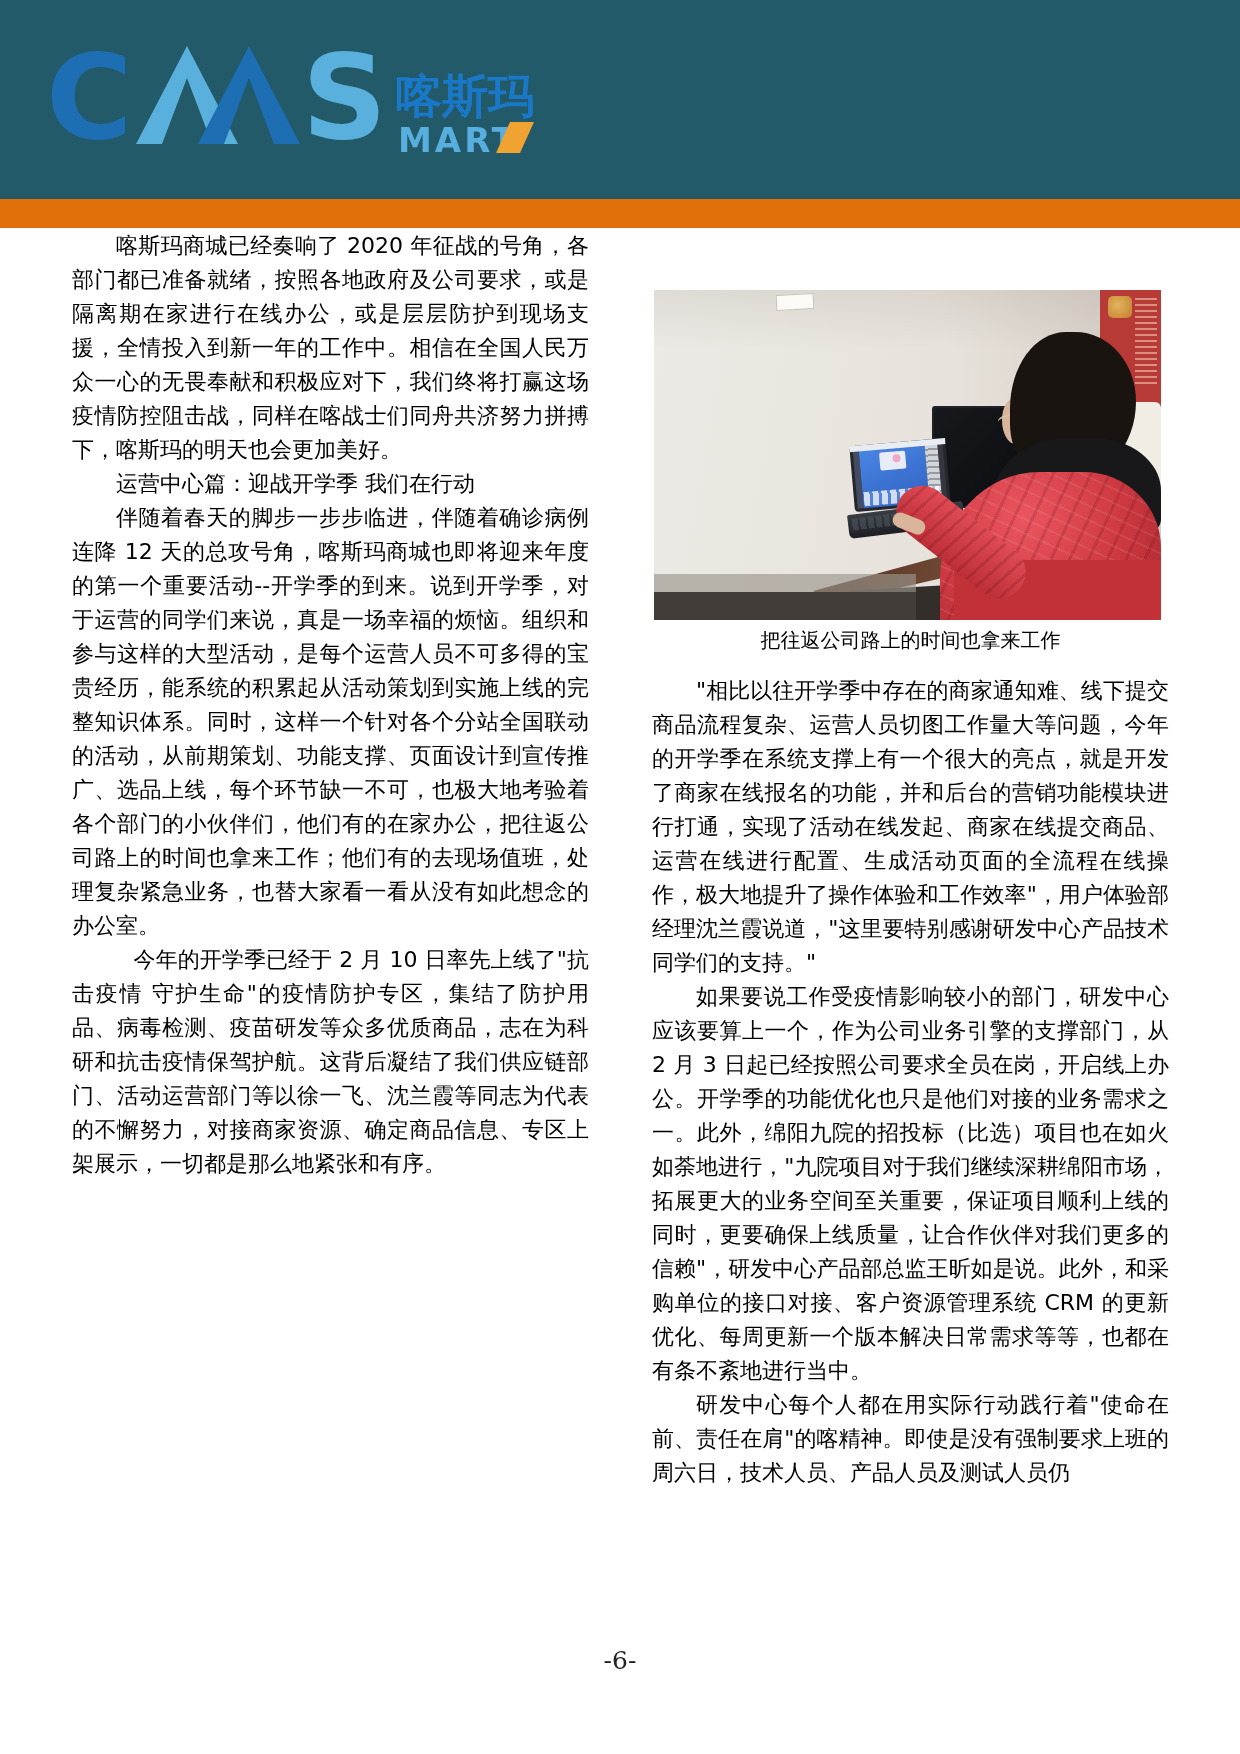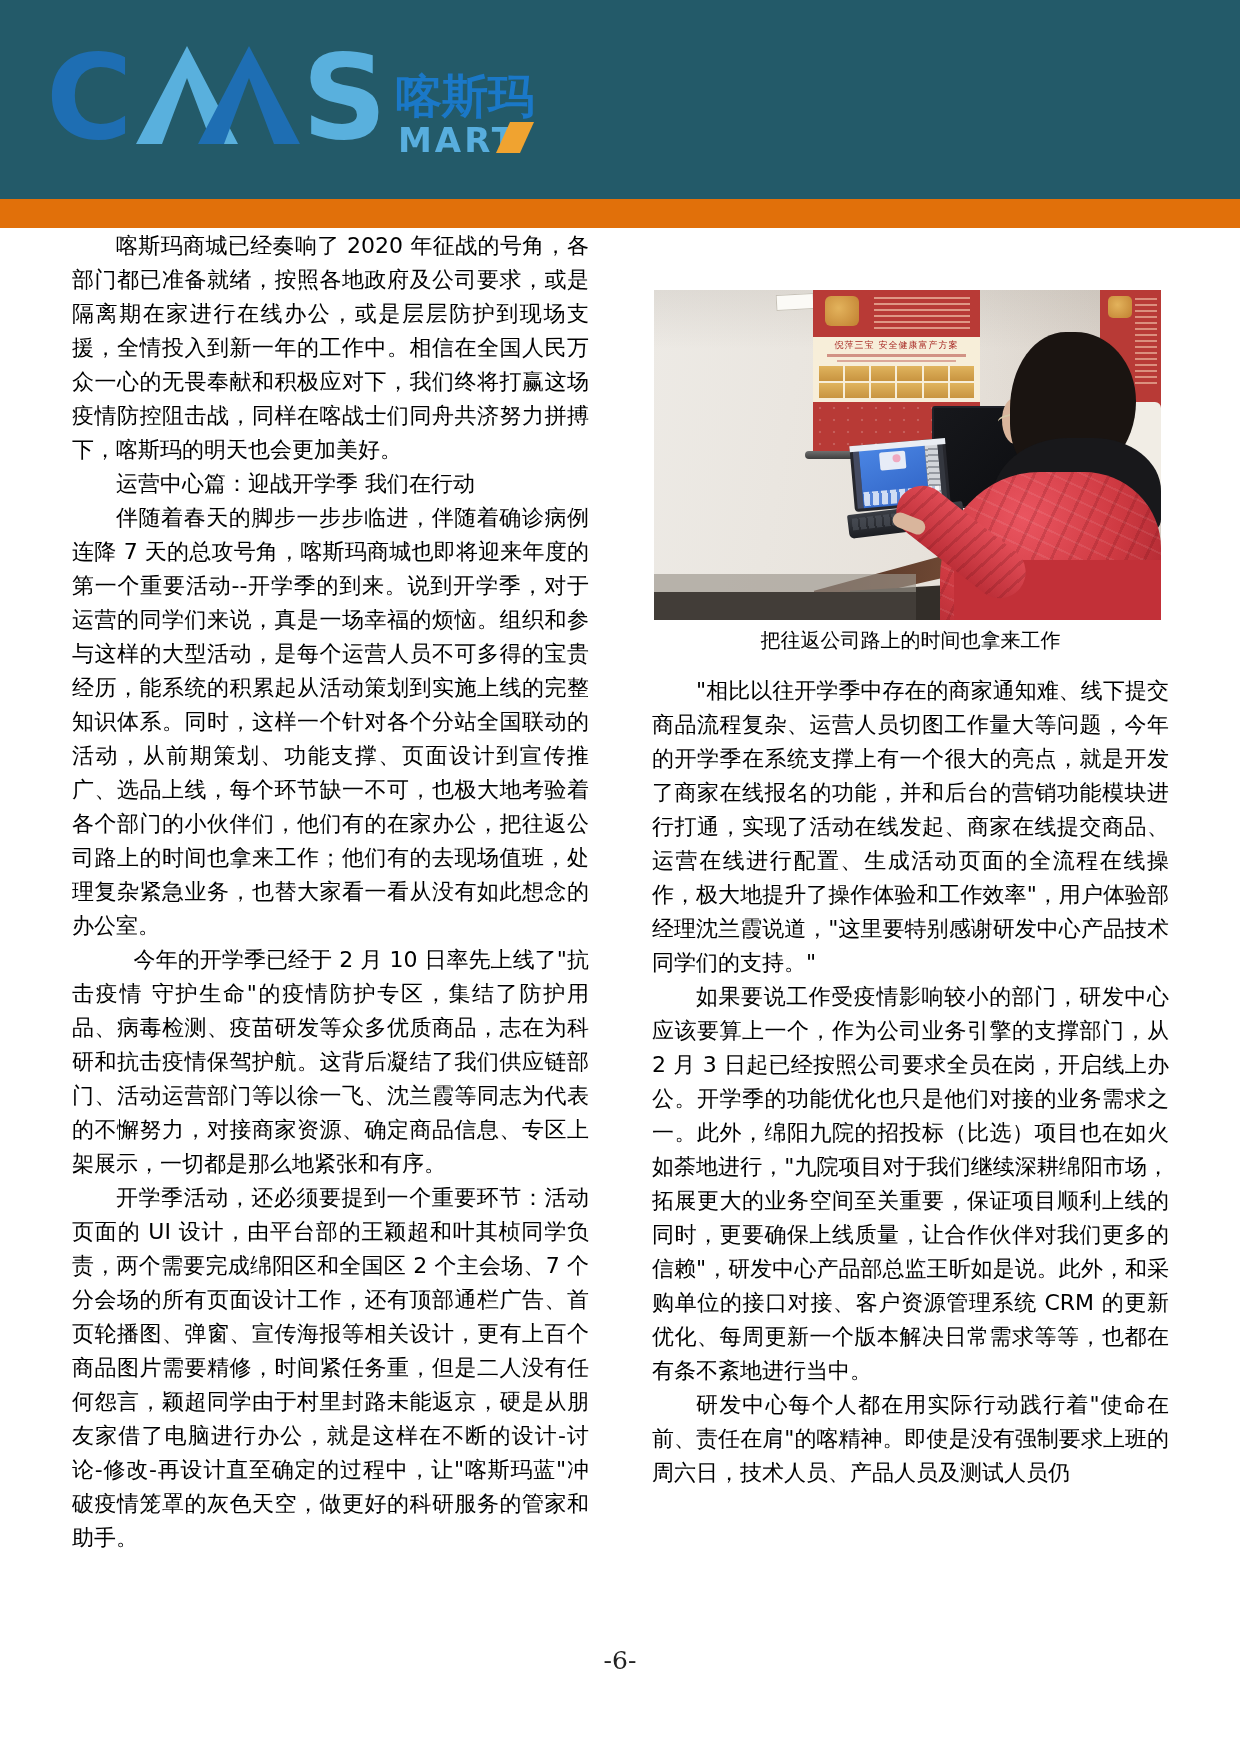--- a/index.html
+++ b/index.html
@@ -137,57 +137,30 @@
       <text x="348" y="116" font-family="DejaVu Sans, sans-serif" font-size="34" font-weight="bold" letter-spacing="3" fill="#58aede">MART</text>
       <polygon points="460,86 484,86 470,117 446,117" fill="#f0a330"></polygon>
     </svg>
   </header>
   <div class="orange-bar"></div>
 
   <main>
     <section class="col col-left">
       <p>喀斯玛商城已经奏响了 2020 年征战的号角，各部门都已准备就绪，按照各地政府及公司要求，或是隔离期在家进行在线办公，或是层层防护到现场支援，全情投入到新一年的工作中。相信在全国人民万众一心的无畏奉献和积极应对下，我们终将打赢这场疫情防控阻击战，同样在喀战士们同舟共济努力拼搏下，喀斯玛的明天也会更加美好。</p>
       <p>运营中心篇：迎战开学季 我们在行动</p>
-      <p>伴随着春天的脚步一步步临进，伴随着确诊病例连降 7 天的总攻号角，喀斯玛商城也即将迎来年度的第一个重要活动--开学季的到来。说到开学季，对于运营的同学们来说，真是一场幸福的烦恼。组织和参与这样的大型活动，是每个运营人员不可多得的宝贵经历，能系统的积累起从活动策划到实施上线的完整知识体系。同时，这样一个针对各个分站全国联动的活动，从前期策划、功能支撑、页面设计到宣传推广、选品上线，每个环节缺一不可，也极大地考验着各个部门的小伙伴们，他们有的在家办公，把往返公司路上的时间也拿来工作；他们有的去现场值班，处理复杂紧急业务，也替大家看一看从没有如此想念的办公室。</p>
+      <p>伴随着春天的脚步一步步临进，伴随着确诊病例连降 12 天的总攻号角，喀斯玛商城也即将迎来年度的第一个重要活动--开学季的到来。说到开学季，对于运营的同学们来说，真是一场幸福的烦恼。组织和参与这样的大型活动，是每个运营人员不可多得的宝贵经历，能系统的积累起从活动策划到实施上线的完整知识体系。同时，这样一个针对各个分站全国联动的活动，从前期策划、功能支撑、页面设计到宣传推广、选品上线，每个环节缺一不可，也极大地考验着各个部门的小伙伴们，他们有的在家办公，把往返公司路上的时间也拿来工作；他们有的去现场值班，处理复杂紧急业务，也替大家看一看从没有如此想念的办公室。</p>
       <p class="indent-lg">今年的开学季已经于 2 月 10 日率先上线了"抗击疫情 守护生命"的疫情防护专区，集结了防护用品、病毒检测、疫苗研发等众多优质商品，志在为科研和抗击疫情保驾护航。这背后凝结了我们供应链部门、活动运营部门等以徐一飞、沈兰霞等同志为代表的不懈努力，对接商家资源、确定商品信息、专区上架展示，一切都是那么地紧张和有序。</p>
-      <p>开学季活动，还必须要提到一个重要环节：活动页面的 UI 设计，由平台部的王颖超和叶其桢同学负责，两个需要完成绵阳区和全国区 2 个主会场、7 个分会场的所有页面设计工作，还有顶部通栏广告、首页轮播图、弹窗、宣传海报等相关设计，更有上百个商品图片需要精修，时间紧任务重，但是二人没有任何怨言，颖超同学由于村里封路未能返京，硬是从朋友家借了电脑进行办公，就是这样在不断的设计-讨论-修改-再设计直至确定的过程中，让"喀斯玛蓝"冲破疫情笼罩的灰色天空，做更好的科研服务的管家和助手。</p>
     </section>
 
     <section class="col col-right">
 
       <figure class="photo">
         <i class="ph-shade"></i>
         <i class="switch"></i>
 
-        <div class="cal-left">
-          <i class="cal-top"></i>
-          <i class="cal-top-gold"></i>
-          <i class="cal-top-lines"></i>
-          <div class="cal-mid">
-            <div class="cal-brand">倪萍三宝 安全健康富产方案</div>
-            <i class="cal-tiny1"></i>
-            <i class="cal-tiny2"></i>
-            <div class="cal-grid">
-              <i></i>
-                <i></i>
-                <i></i>
-                <i></i>
-                <i></i>
-                <i></i>
-                <i></i>
-                <i></i>
-                <i></i>
-                <i></i>
-                <i></i>
-                <i></i>
-            </div>
-          </div>
-          <i class="cal-bot"></i>
-          <i class="cal-rod"></i>
-        </div>
 
         <div class="cal-right">
           <i class="cal-right-gold"></i>
           <i class="cal-right-lines"></i>
         </div>
 
         <i class="bedding"></i>
 
         <div class="monitor">
           <div class="aoc">AOC</div>

